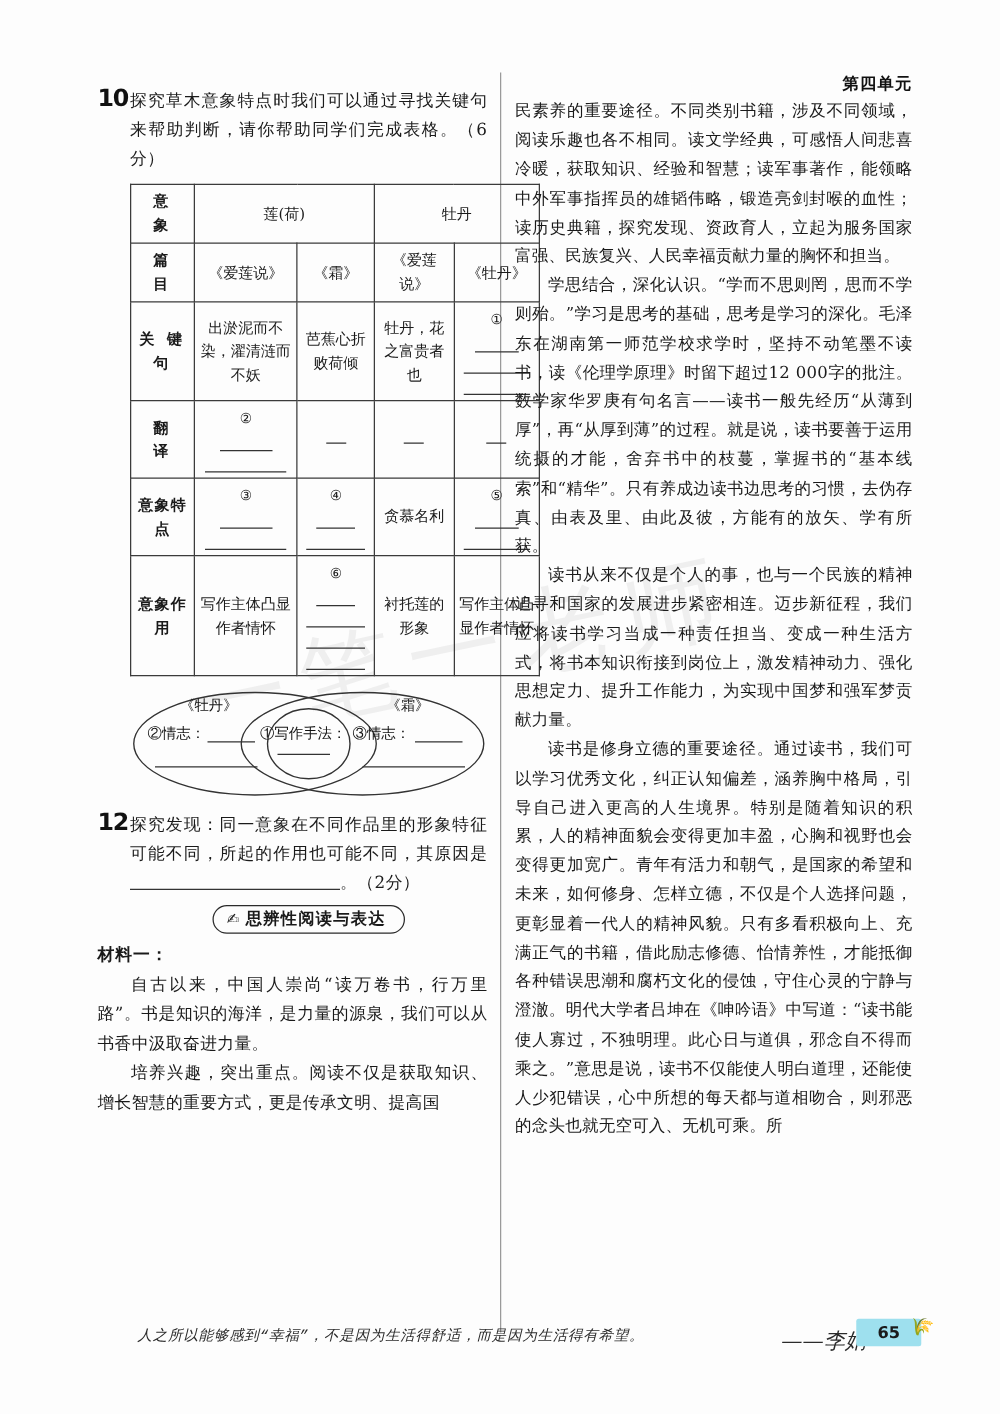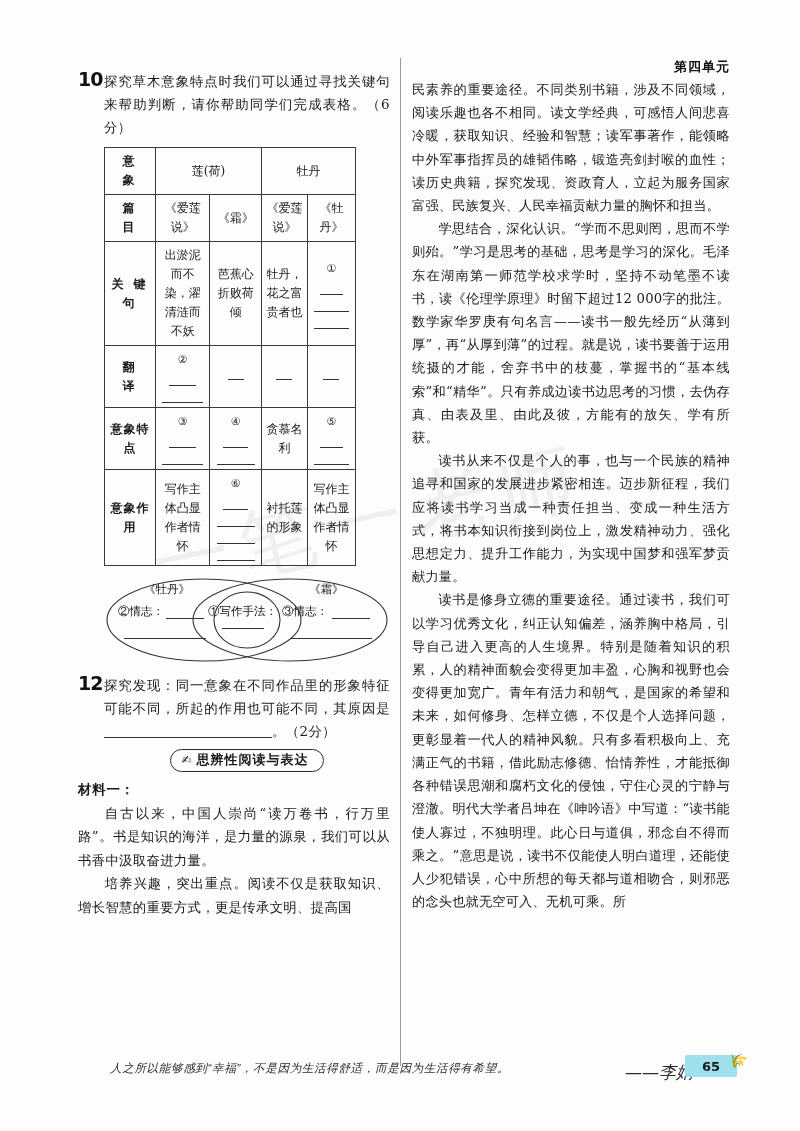--- a/index.html
+++ b/index.html
@@ -51,21 +51,21 @@
     font-size:11.5px;font-weight:bold;line-height:15px;
     vertical-align:2px;
     font-family:"DejaVu Sans","Liberation Sans",sans-serif;
     letter-spacing:0;
   }
   .badge-new .b1{color:#ffffff;}
   .badge-new .b2{color:#ff6a1e;}
   
   .tbl-wrap{padding-left:26px;margin-top:8px;margin-bottom:10px;}
   table.imgtbl{
-    border-collapse:collapse;width:252px;
+    border-collapse:collapse;width:328px;
     font-family:"DejaVu Serif","Liberation Serif",serif;
     font-size:12px;line-height:19px;padding-left:24px;
   }
   table.imgtbl td{
     border:1px solid #3b3b3b;
     padding:4px 3px;
     text-align:center;vertical-align:middle;
   }
   td.rowlab{
     font-weight:bold;width:44px;letter-spacing:3px;
@@ -125,21 +125,21 @@
   .fill-line{
     display:inline-block;border-bottom:1px solid #333;
     height:14px;vertical-align:-2px;
   }
   
   .footer{
     position:absolute;left:0;right:0;bottom:44px;height:30px;
   }
   .foot-quote{
     position:absolute;left:110px;top:4px;
-    font-family:Liberation Sans, sans-serif;
+    font-family:Liberation Mono, monospace;
     font-size:11.6px;color:#2b2b2b;letter-spacing:0.6px;
     font-style:italic;
   }
   .foot-author{
     position:absolute;left:625px;top:4px;
     font-family:"DejaVu Serif","Liberation Serif",serif;
     font-size:17px;color:#2b2b2b;font-style:italic;
   }
   .pagenum{
     position:absolute;left:685px;top:-2px;

